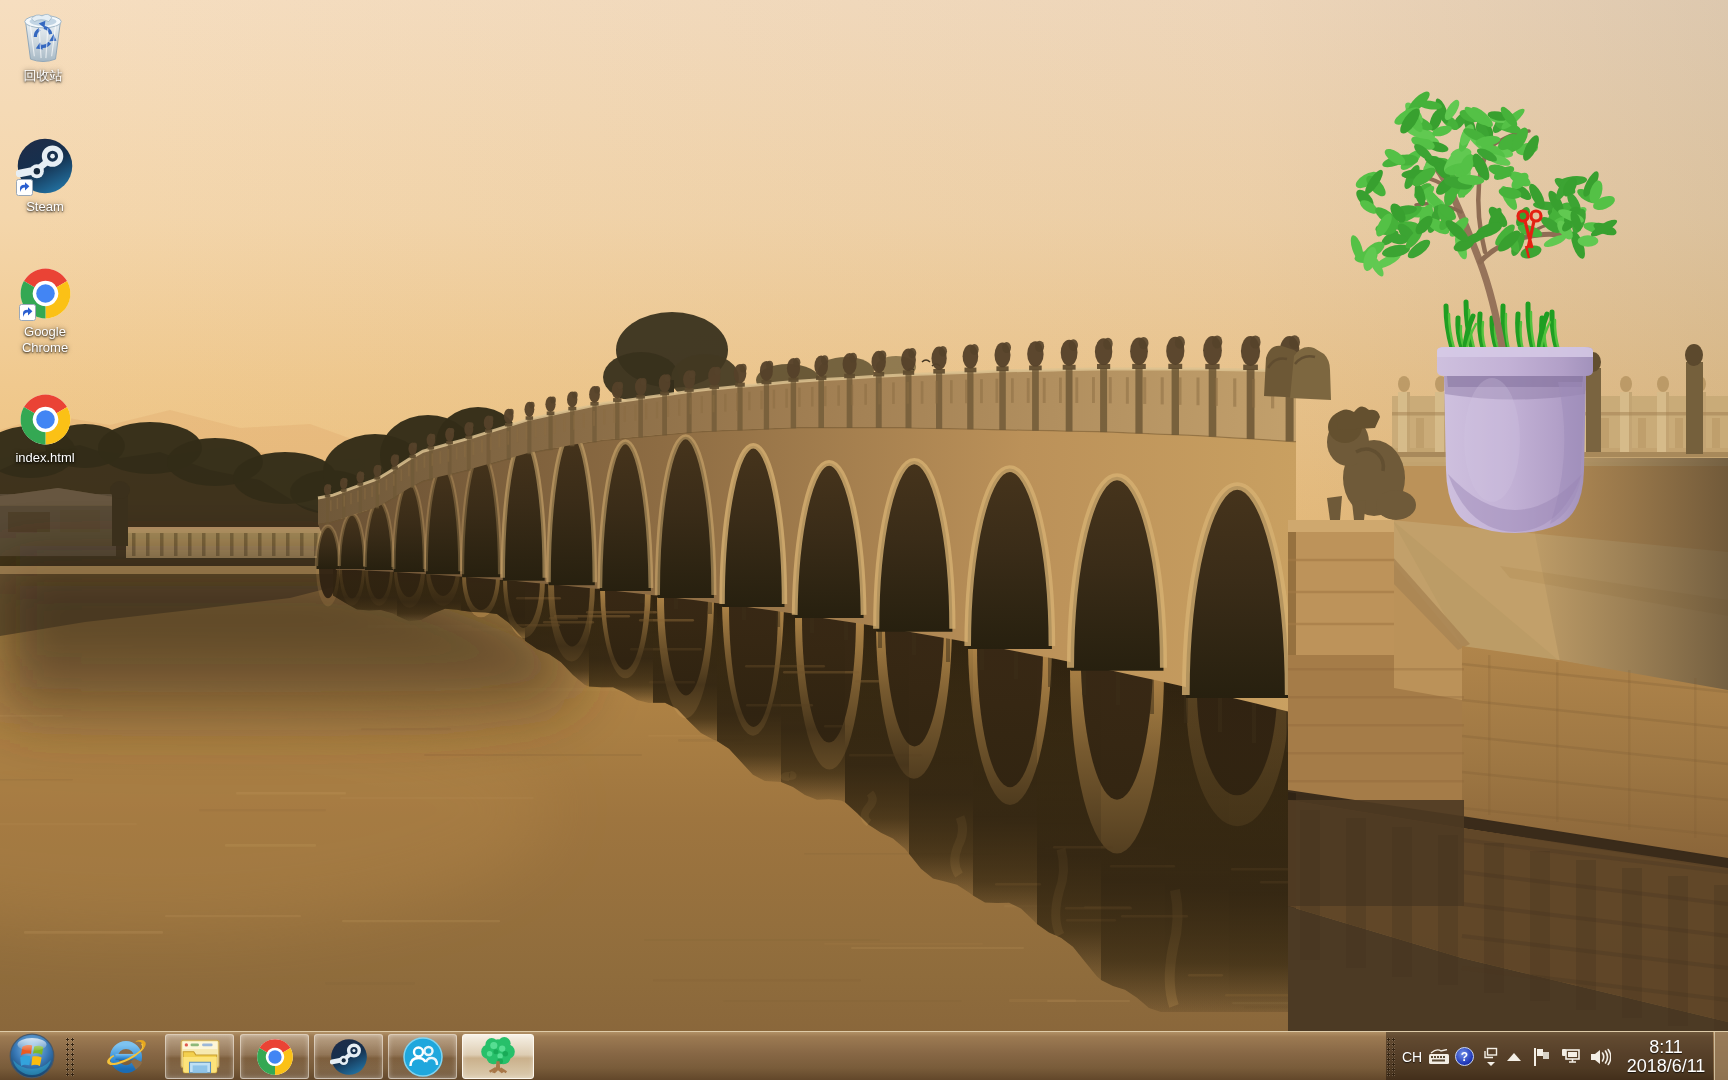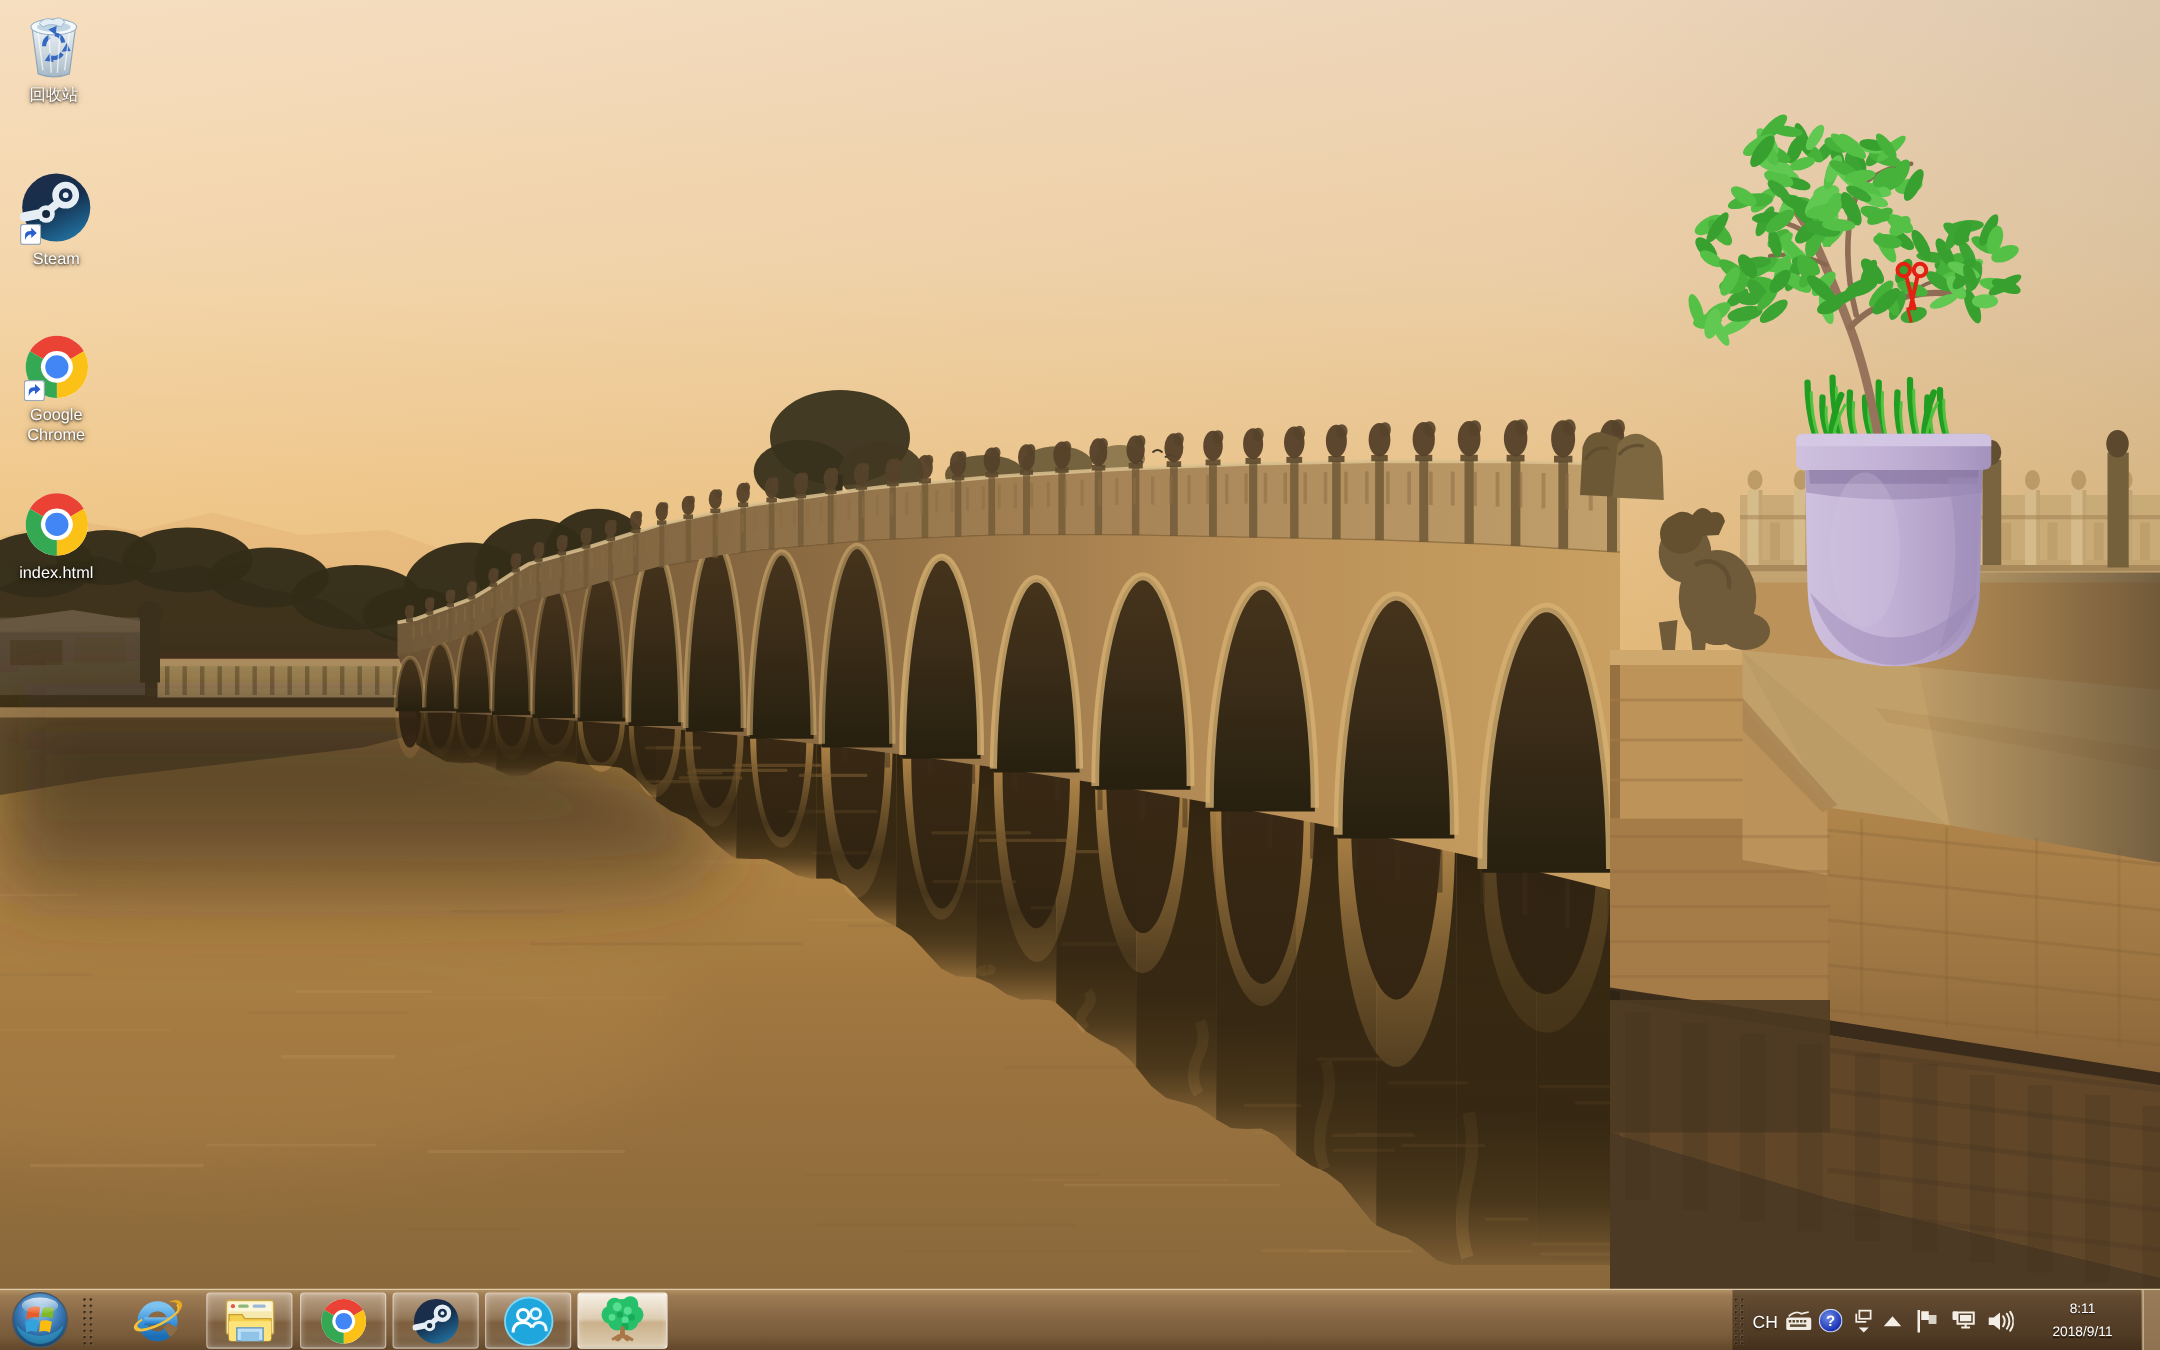--- a/index.html
+++ b/index.html
@@ -1152,18 +1152,18 @@
 <path d="M12.5,11 L12.5,14 M9,14 L16,14" stroke="#f4efe6" stroke-width="1.6"></path>
 <rect x="2" y="1" width="4" height="7" rx="1" fill="#f4efe6"></rect>
 </svg>
       </div>
  <div class="tray" style="left:1589px">
         <svg width="22" height="18" viewBox="0 0 22 18">
 <path d="M2,6 L6,6 L11,2 L11,16 L6,12 L2,12 Z" fill="#f4efe6"></path>
 <path d="M13.5,5 q2.5,4 0,8 M16.5,3 q4,6 0,12 M19.2,1.5 q5.2,7.5 0,15" stroke="#f4efe6" stroke-width="1.6" fill="none" stroke-linecap="round"></path>
 </svg>
       </div>
- <div class="tray" style="left:1622px;width:88px;flex-direction:column;justify-content:center;font-size:11px;line-height:19px;text-shadow:0 1px 1px rgba(0,0,0,0.7)">
+ <div class="tray" style="left:1622px;width:88px;flex-direction:column;justify-content:center;font-size:18px;line-height:19px;text-shadow:0 1px 1px rgba(0,0,0,0.7)">
    <div style="text-align:center;width:88px">8:11</div>
-        <div style="text-align:center;width:88px">2018/9/11</div>
+        <div style="text-align:center;width:88px">2018/6/11</div>
  </div>
  <div id="showdesk"></div>
 </div>
 </div>
 </body></html>

